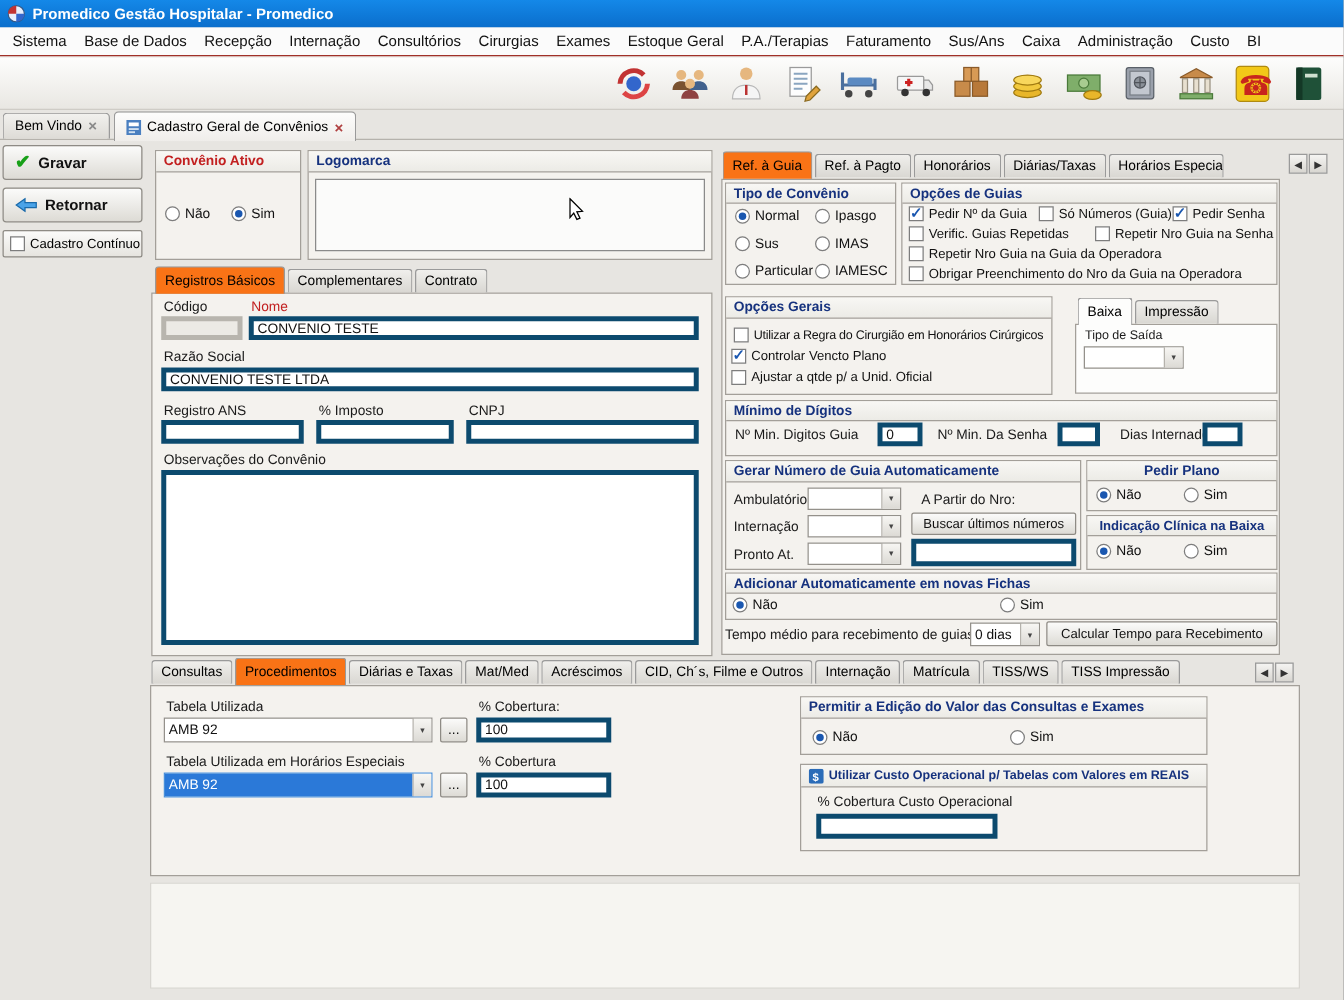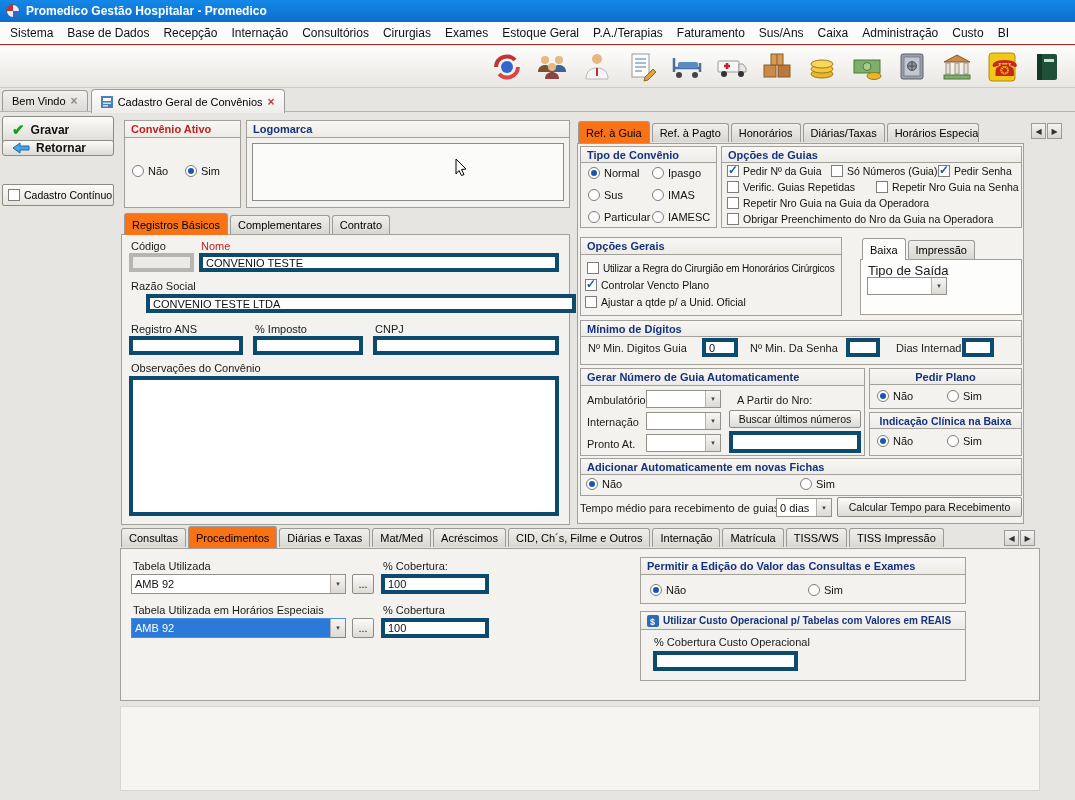--- a/index.html
+++ b/index.html
@@ -220,21 +220,21 @@
         </span>
       <span>Cadastro Geral de Convênios</span>
       <span class="tab-close red">×</span>
     </div>
   </div>
 
   <button class="btn side-btn" style="left:2px;top:116px;width:112px;height:28px">
     <span class="check-glyph">✔</span>
     <span>Gravar</span>
   </button>
-  <button class="btn side-btn" style="left:2px;top:140px;width:112px;height:16px">
+  <button class="btn side-btn" style="left:2px;top:150px;width:112px;height:28px">
     <span style="display:flex">
         <svg width="18" height="12" viewBox="0 0 18 12">
           <path d="M8 1L1 6l7 5V8h9V4H8z" fill="#4aa3e8" stroke="#1a6aaa"></path>
         </svg>
       </span>
     <span>Retornar</span>
   </button>
   <div class="side-check" style="left:2px;top:184px;width:112px;height:22px">
     <span class="cbx"></span>
     <span>Cadastro Contínuo</span>
@@ -268,21 +268,21 @@
         <span>Contrato</span>
       </div>
   </div>
   <div class="panel" style="left:121px;top:234px;width:449px;height:291px"></div>
 
   <span class="lbl" style="left:131px;top:240px">Código</span>
   <span class="lbl red" style="left:201px;top:240px">Nome</span>
   <input class="inp dis" style="left: 129px; top: 253px; width: 65px; height: 19px;" value="">
   <input class="inp" style="left: 199px; top: 253px; width: 360px; height: 19px;" value="CONVENIO TESTE">
   <span class="lbl" style="left:131px;top:280px">Razão Social</span>
-  <input class="inp" style="left: 129px; top: 294px; width: 430px; height: 19px; margin-left: 17px;" value="CONVENIO TESTE LTDA">
+  <input class="inp" style="left: 129px; top: 294px; width: 430px; height: 19px;" value="CONVENIO TESTE LTDA">
   <span class="lbl" style="left:131px;top:323px">Registro ANS</span>
   <input class="inp" style="left: 129px; top: 336px; width: 114px; height: 19px;" value="">
   <span class="lbl" style="left:255px;top:323px">% Imposto</span>
   <input class="inp" style="left: 253px; top: 336px; width: 110px; height: 19px;" value="">
   <span class="lbl" style="left:375px;top:323px">CNPJ</span>
   <input class="inp" style="left: 373px; top: 336px; width: 186px; height: 19px;" value="">
   <span class="lbl" style="left:131px;top:362px">Observações do Convênio</span>
   <textarea class="inp" style="left: 129px; top: 376px; width: 430px; height: 140px;"></textarea>
 
   <div class="stabs" style="left:578px;top:121px">
@@ -388,21 +388,21 @@
 
   <div class="stabs" style="left:862px;top:238px">
     <div class="stab active white">
         <span>Baixa</span>
       </div>
     <div class="stab">
         <span>Impressão</span>
       </div>
   </div>
   <div class="panel white" style="left:860px;top:259px;width:162px;height:56px"></div>
-  <span class="lbl" style="left:868px;top:263px;font-size:13px">Tipo de Saída</span>
+  <span class="lbl" style="left:868px;top:263px;font-size:10px">Tipo de Saída</span>
   <div class="combo" style="left:867px;top:277px;width:80px;height:18px">
     <span class="val"></span>
       <span class="arr"></span>
   </div>
 
   <div class="gb" style="left:580px;top:320px;width:442px;height:45px">
     <div class="gt" style="height:16px">Mínimo de Dígitos</div>
   </div>
   <span class="lbl" style="left:588px;top:342px">Nº Min. Digitos Guia</span>
   <input class="inp" style="left: 702px; top: 338px; width: 36px; height: 19px;" value="0">

